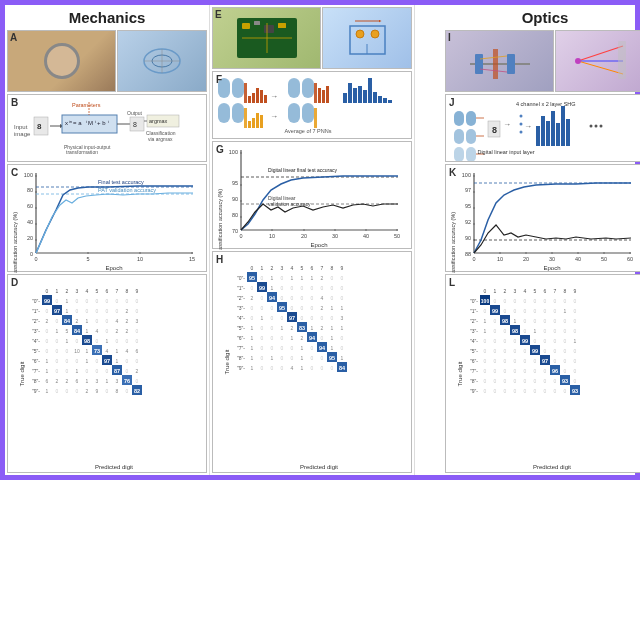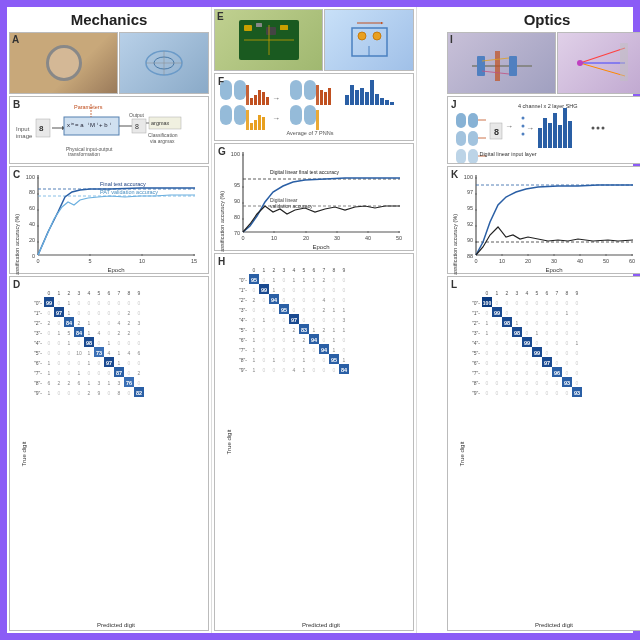--- a/index.html
+++ b/index.html
@@ -8,22 +8,22 @@
       height: 640px;
       overflow: hidden;
       background: #fff;
       font-family: Arial, sans-serif;
       font-size: 11px;
     }
     .main-container {
       display: grid;
       grid-template-columns: 1fr 1fr 1fr;
       width: 640px;
-      height: 640px;
-      border: 7px solid #8b5cf6;
+      height: 480px;
+      border: 5px solid #8b5cf6;
     }
     .column {
       display: flex;
       flex-direction: column;
       border-right: 1px solid #ddd;
       padding: 2px;
     }
     .column:last-child { border-right: none; margin-left: 28px; }
     .col-header {
       text-align: center;

